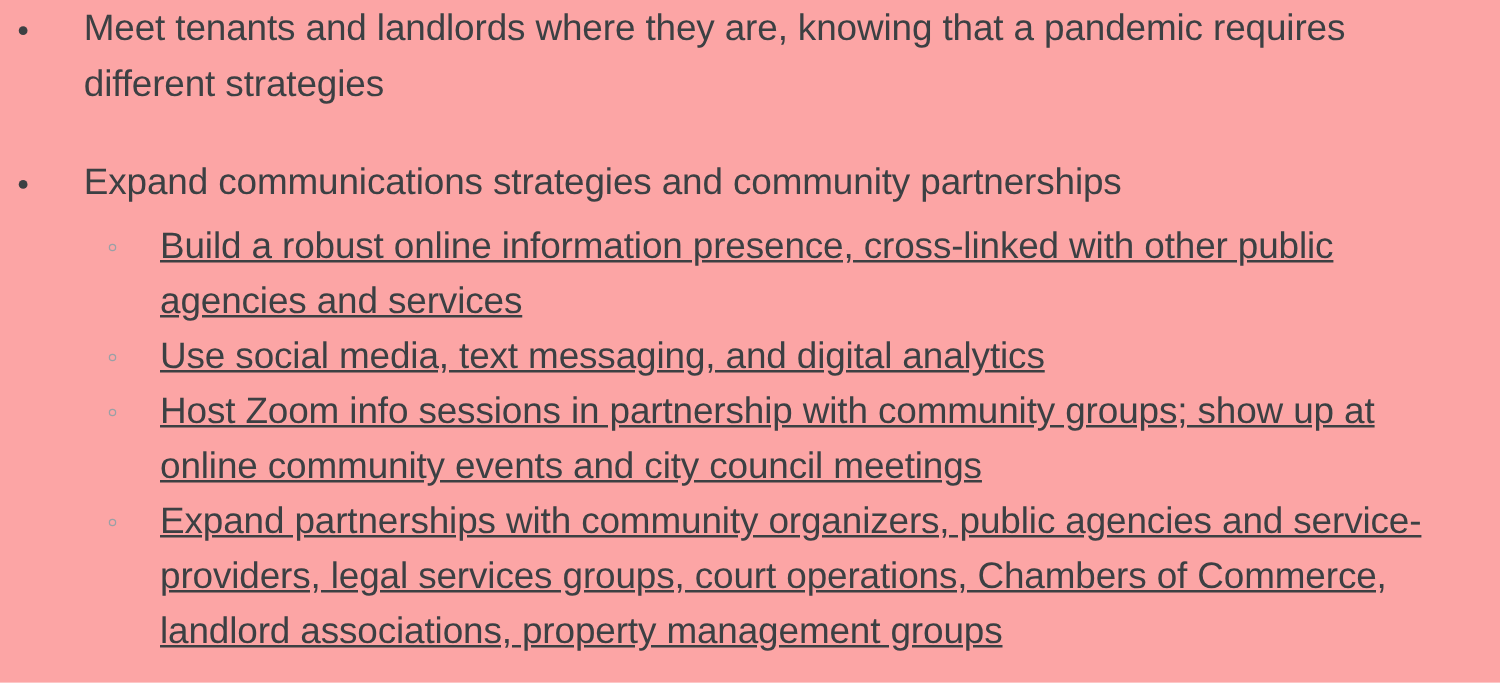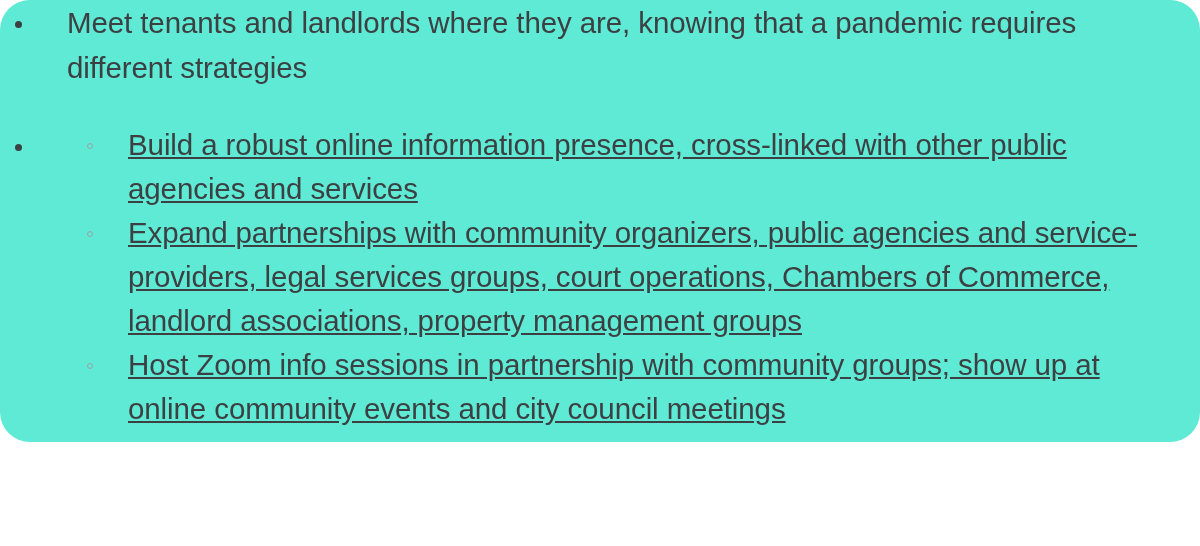--- a/index.html
+++ b/index.html
@@ -12,25 +12,24 @@
     height: 546px;
     overflow: hidden;
     font-family: "Liberation Sans", sans-serif;
     color: #3c4043;
     -webkit-font-smoothing: antialiased;
   }
 
   .slide {
     position: relative;
     width: 1200px;
-    height: 442px;
-    background: #5eead4;
+    height: 546px;
+    background: #fca5a5;
     box-sizing: border-box;
     padding: 0;
-    border-radius: 30px;
   }
 
   .outline {
     list-style: none;
     margin: 0;
     padding: 0;
   }
 
   
   .l1-item {
@@ -98,37 +97,42 @@
 
   <ul class="outline">
 
     <li class="l1-item">
       <span class="l1-marker"></span>
       <span class="l1-text">Meet tenants and landlords where they are, knowing that a pandemic requires different strategies</span>
     </li>
 
     <li class="l1-item">
       <span class="l1-marker"></span>
+      <span class="l1-text">Expand communications strategies and community partnerships</span>
 
       <ul class="l2-list">
 
         <li class="l2-item">
           <span class="l2-marker"></span>
           <span class="l2-text">Build a robust online information presence, cross-linked with other public agencies and services</span>
         </li>
 
-
         <li class="l2-item">
           <span class="l2-marker"></span>
-          <span class="l2-text">Expand partnerships with community organizers, public agencies and service-providers, legal services groups, court operations, Chambers of Commerce, landlord associations, property management groups</span>
+          <span class="l2-text">Use social media, text messaging, and digital analytics</span>
         </li>
 
         <li class="l2-item">
           <span class="l2-marker"></span>
           <span class="l2-text">Host Zoom info sessions in partnership with community groups; show up at online community events and city council meetings</span>
+        </li>
+
+        <li class="l2-item">
+          <span class="l2-marker"></span>
+          <span class="l2-text">Expand partnerships with community organizers, public agencies and service-providers, legal services groups, court operations, Chambers of Commerce, landlord associations, property management groups</span>
         </li>
 
       </ul>
     </li>
 
   </ul>
 
 </div>
 
 </body></html>

